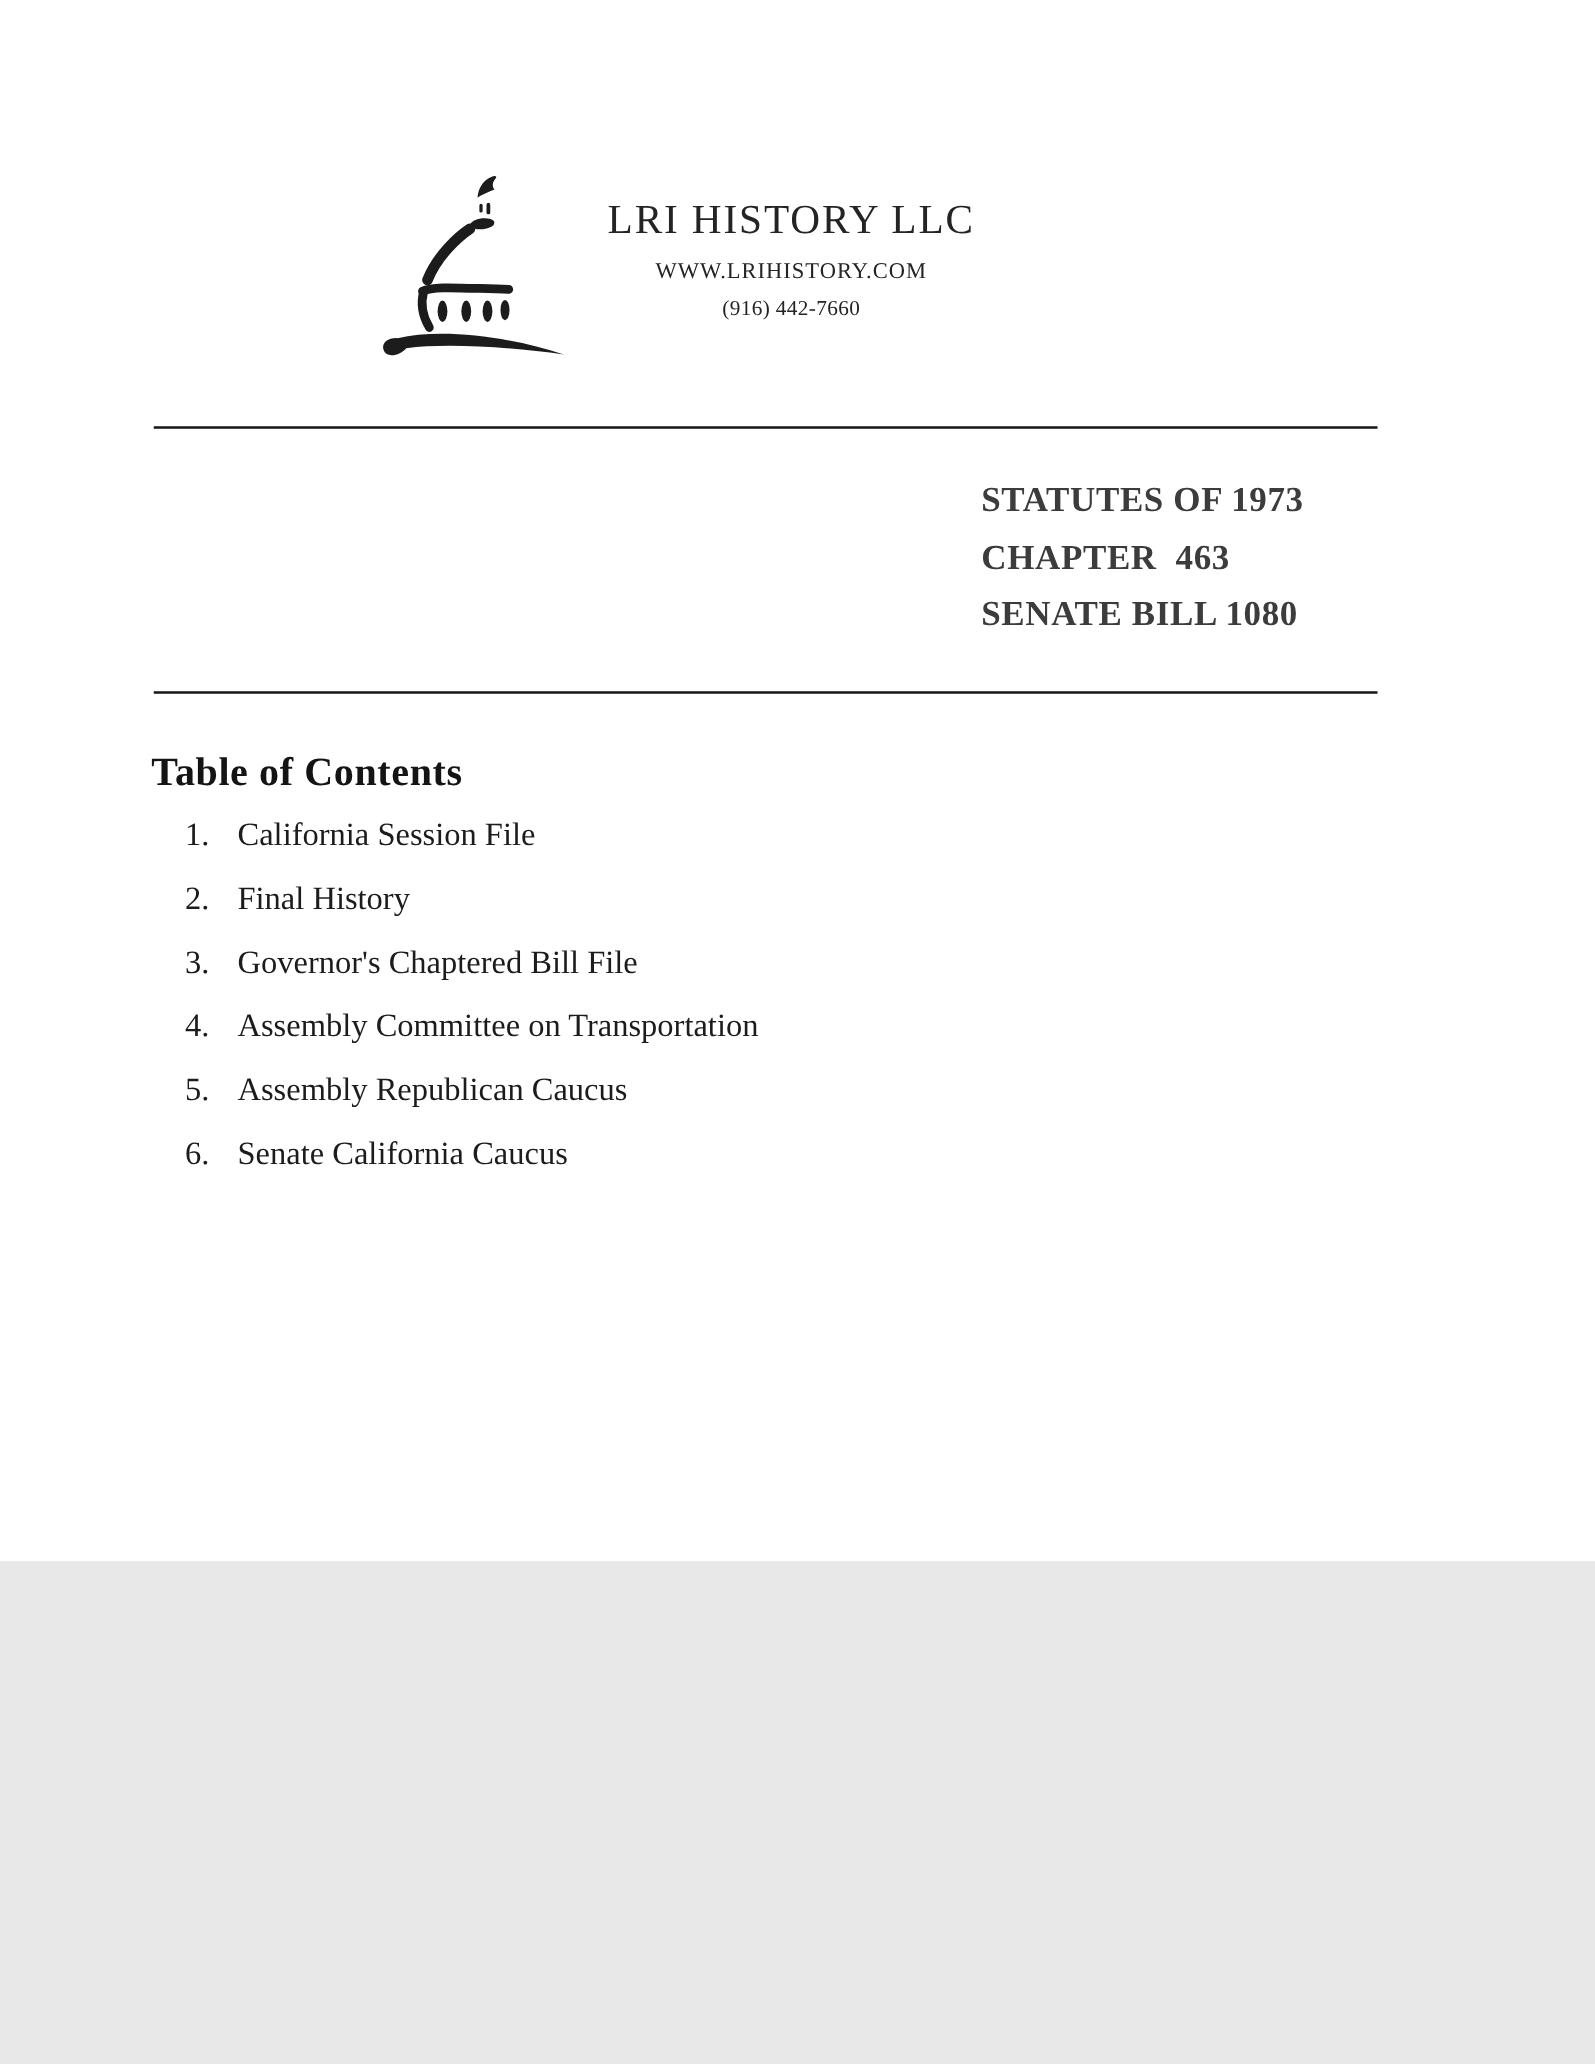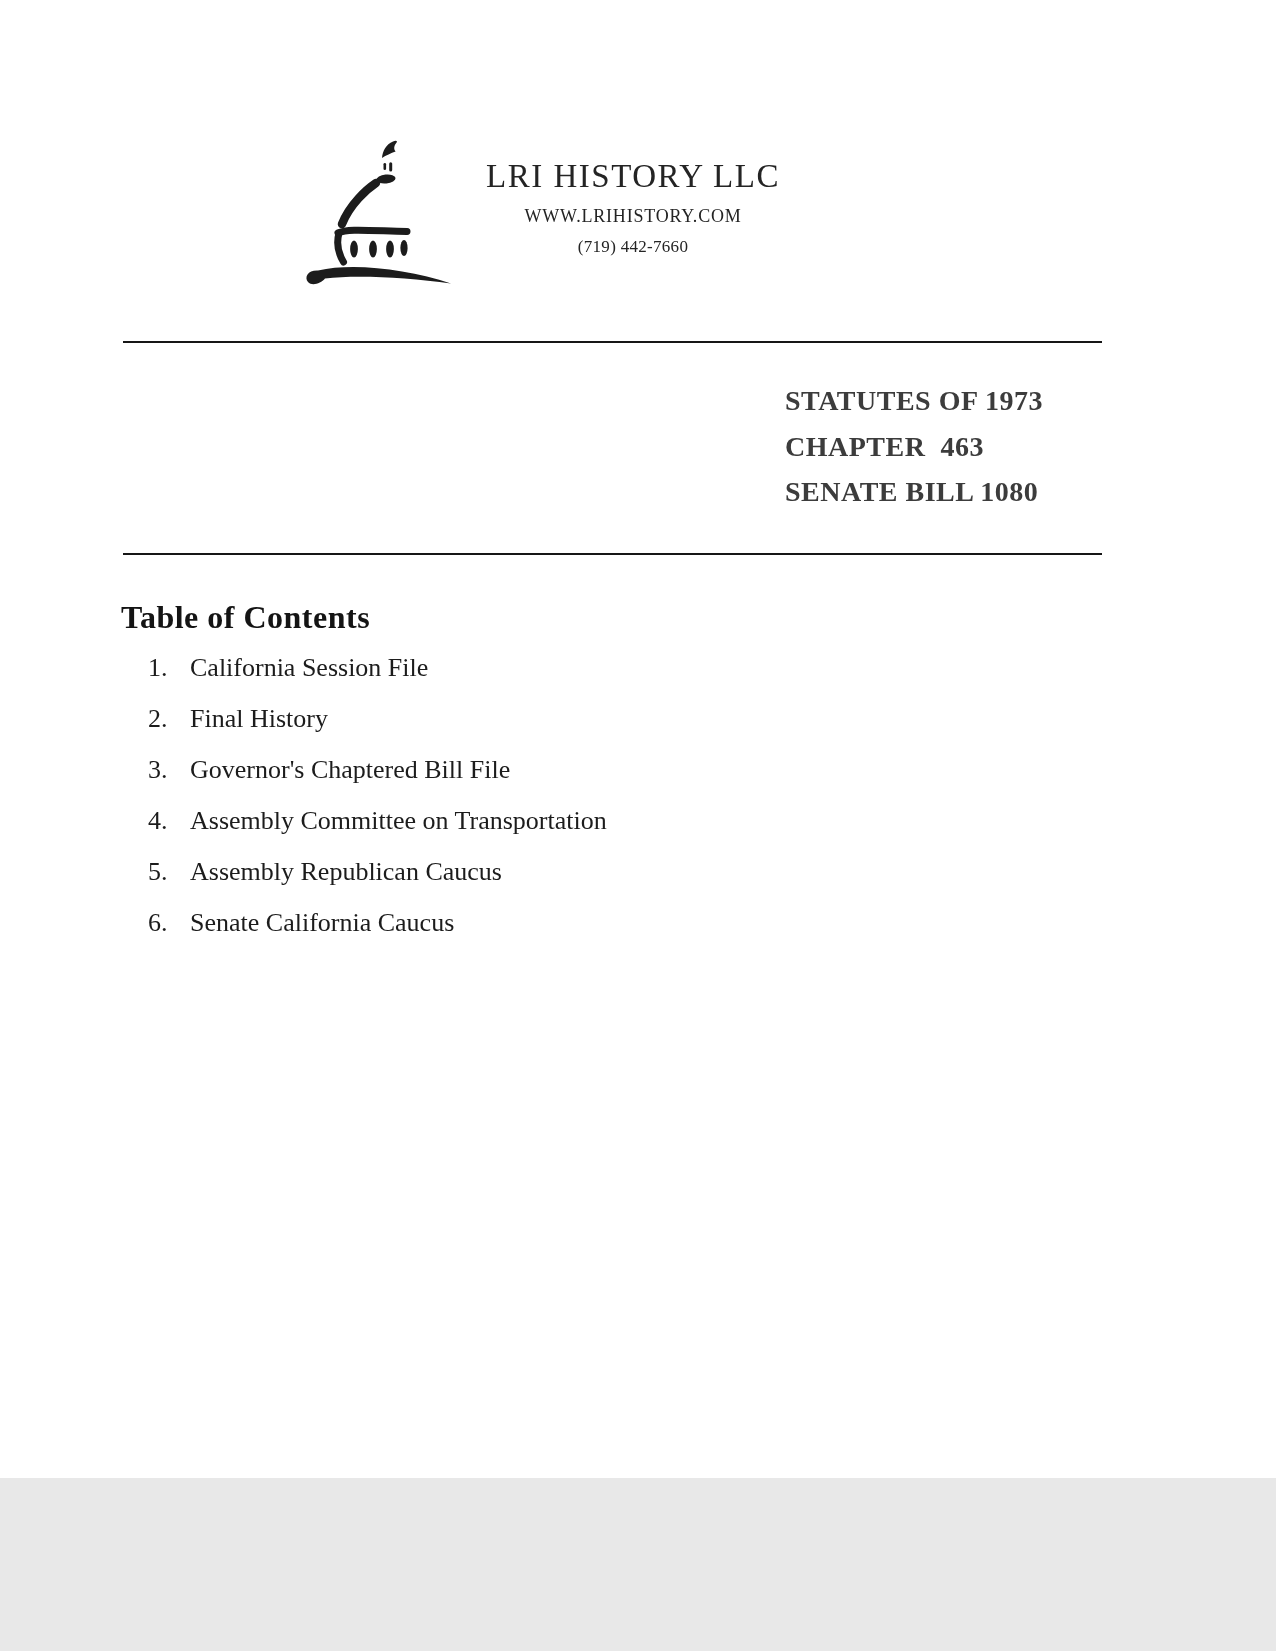--- a/index.html
+++ b/index.html
@@ -1,19 +1,19 @@
 <!DOCTYPE html>
 <html><head>
 <meta charset="utf-8">
 <style>
   html,body{margin:0;padding:0;background:#e8e8e8;}
   .page{
     position:relative;
     width:1276px;
-    height:1478px;
+    height:1249px;
     background:#ffffff;
     font-family:"Liberation Serif","DejaVu Serif",serif;
     color:#1f1f1f;
     overflow:hidden;
     margin:0 auto;
   }
   
   .logo{
     position:absolute;
     left:295px; top:125px;
@@ -127,21 +127,21 @@
 
       <path d="M43,108 C52,103.5 72,105.5 112,106.5" stroke-width="7"></path>
 
       <path d="M44,108 C41.5,117 42.5,127 48.5,137" stroke-width="7"></path>
     </g>
   </svg>
 
   <div class="brand">
     <div class="company-name">LRI HISTORY LLC</div>
     <div class="contact-line">WWW.LRIHISTORY.COM</div>
-    <div class="phone-line">(719) 442-7660</div>
+    <div class="phone-line">(916) 442-7660</div>
   </div>
 
   <div class="rule rule-top"></div>
 
   <div class="ref-block">
     <div class="ref-line">STATUTES OF 1973</div>
     <div class="ref-line">CHAPTER  463</div>
     <div class="ref-line">SENATE BILL 1080</div>
   </div>
 

